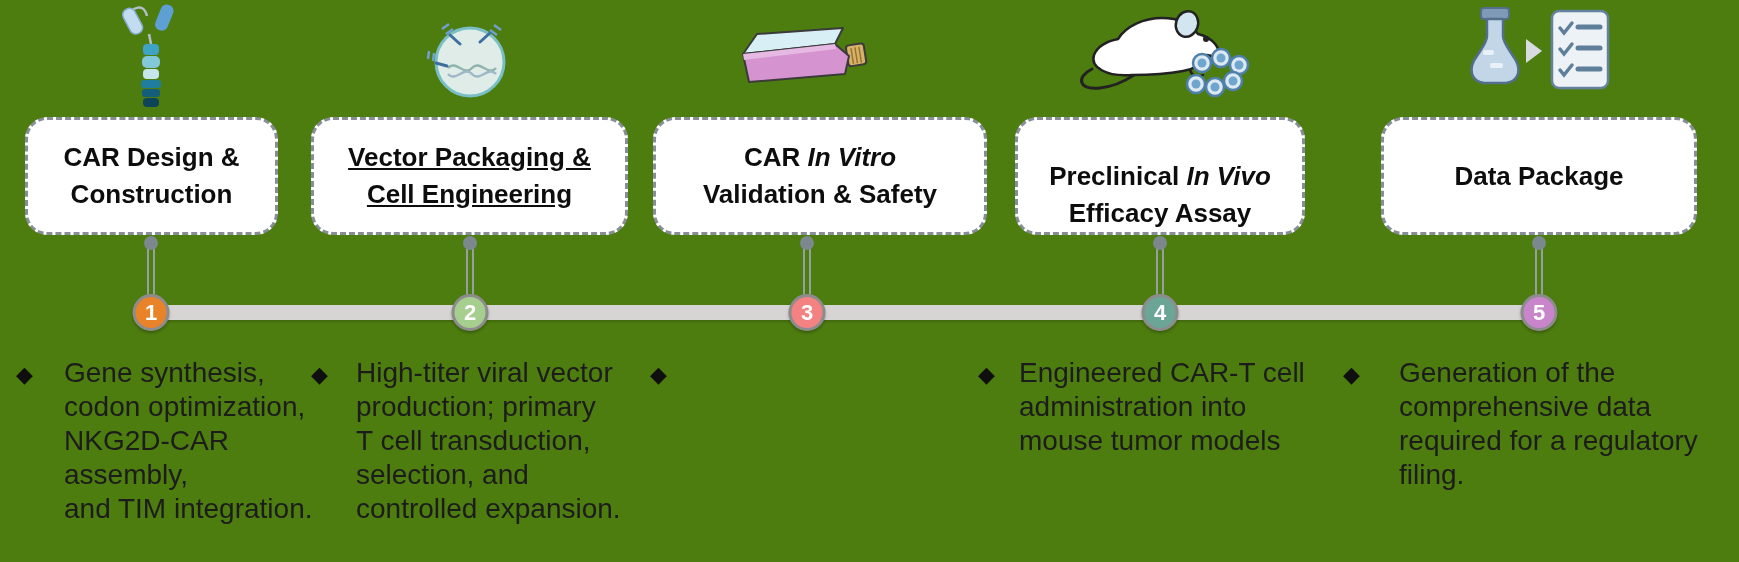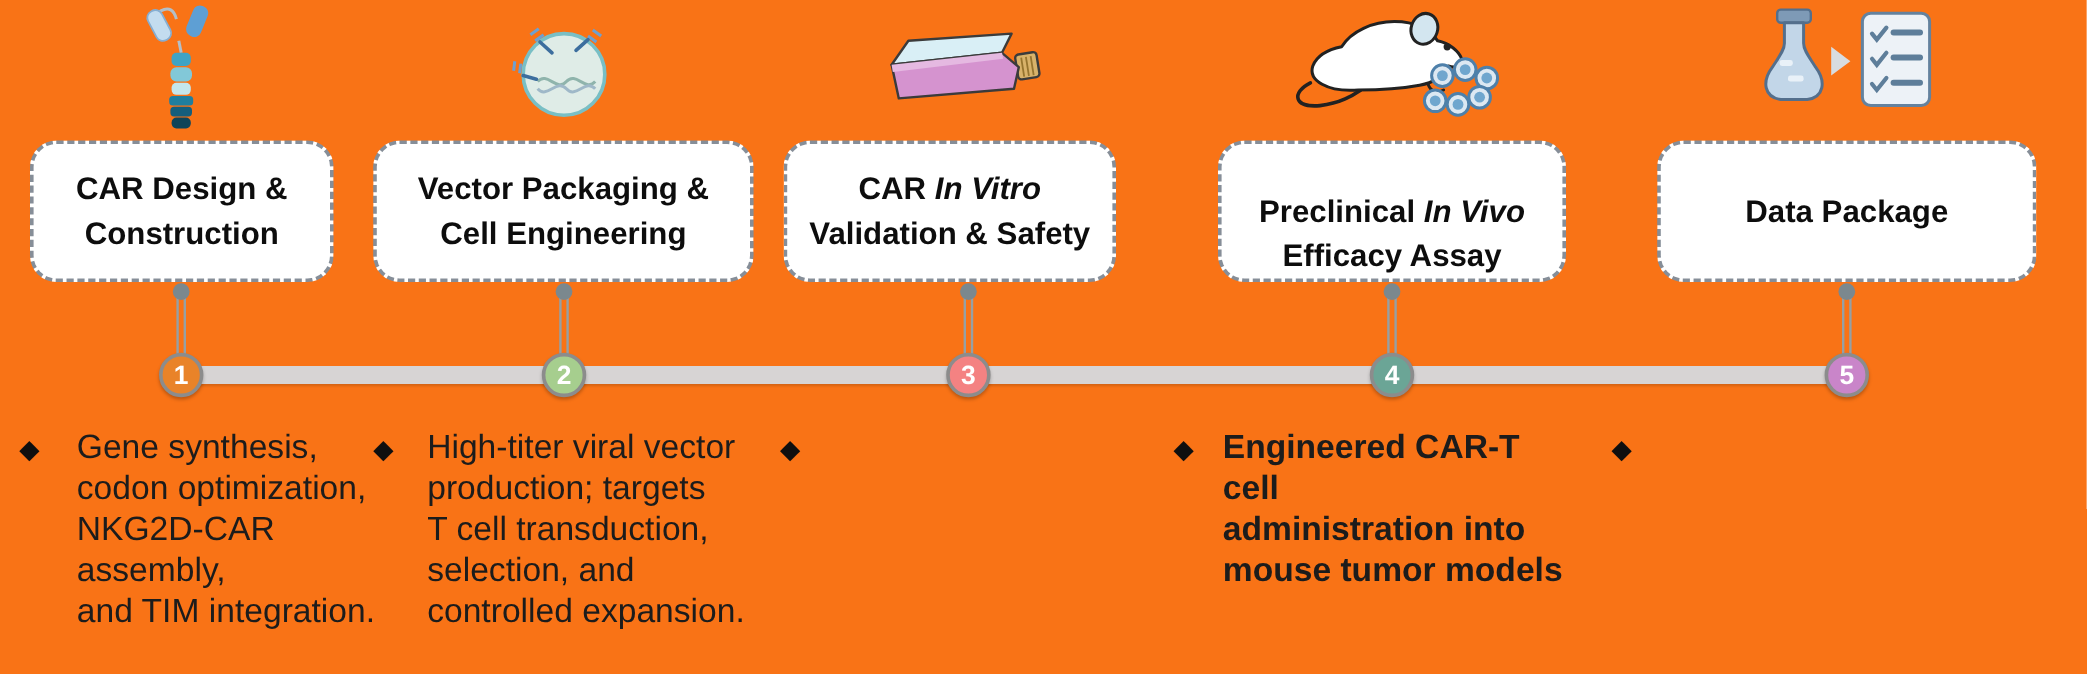--- a/index.html
+++ b/index.html
@@ -1,37 +1,37 @@
 <!DOCTYPE html>
 <html><head>
 <meta charset="utf-8">
 <style>
   html,body{margin:0;padding:0;background:#fff;}
   #stage{
-    position:relative;width:1739px;height:562px;overflow:hidden;background:#f97316;
+    position:relative;width:1739px;height:562px;overflow:hidden;background:#4d7c0f;
     font-family:"Liberation Sans",sans-serif;color:#1b1b1b;
   }
   
   .icon{position:absolute;transform:translateX(-50%);}
   #icon1{left:151px;top:2px;}
   #icon2{left:470px;top:13px;}
   #icon3{left:807px;top:22px;}
   #icon4{left:1162px;top:5px;}
   #icon5{left:1539px;top:6px;}
   
   .box{
     position:absolute;top:117px;height:118px;box-sizing:border-box;
     border:3px dashed #868e98;border-radius:22px;
     display:flex;align-items:center;justify-content:center;text-align:center;
     font-weight:700;font-size:26px;line-height:37px;color:#0d0d0d;
     background:#fff;
   }
   #box1{left:25px;width:253px;}
-  #box2{left:311px;width:317px;}
-  #box3{left:653px;width:277px;}
+  #box2{left:311px;width:317px;text-decoration:underline;}
+  #box3{left:653px;width:334px;}
   #box4{left:1015px;width:290px;align-items:flex-end;}
   #box5{left:1381px;width:316px;}
   
   .dot{
     position:absolute;top:236px;width:14px;height:14px;border-radius:50%;
     background:#7b888e;transform:translateX(-50%);z-index:3;
   }
   .vline{
     position:absolute;top:246px;height:52px;width:8px;box-sizing:border-box;
     border-left:2px solid #96a0a4;border-right:2px solid #96a0a4;
@@ -54,21 +54,21 @@
   
   .diamond{position:absolute;top:360px;font-size:22px;color:#0f0f0f;line-height:30px;}
   #d1{left:16px;} #d2{left:311px;} #d3{left:650px;} #d4{left:978px;} #d5{left:1343px;}
   .desc{
     position:absolute;top:356px;font-size:28px;line-height:34px;color:#1c1c1c;
     white-space:pre-line;
   }
   #t1{left:64px;width:280px;}
   #t2{left:356px;width:290px;}
   #t3{left:691px;width:275px;}
-  #t4{left:1019px;width:290px;font-weight:bold;}
+  #t4{left:1019px;width:290px;}
   #t5{left:1399px;width:310px;}
   .tl2:empty{display:none;}
 </style>
 </head>
 <body>
 
 <div id="stage">
 
   <div class="icon" id="icon1">
     <svg width="70" height="106" viewBox="0 0 70 106">
@@ -220,21 +220,25 @@
   <div class="diamond" id="d2">◆</div>
   <div class="diamond" id="d3">◆</div>
   <div class="diamond" id="d4">◆</div>
   <div class="diamond" id="d5">◆</div>
 
   <div class="desc" id="t1">Gene synthesis,
 codon optimization,
 NKG2D-CAR assembly,
 and TIM integration.</div>
   <div class="desc" id="t2">High-titer viral vector
-production; targets
+production; primary
 T cell transduction,
 selection, and
 controlled expansion.</div>
   <div class="desc" id="t4">Engineered CAR-T cell
 administration into
 mouse tumor models</div>
+  <div class="desc" id="t5">Generation of the
+comprehensive data
+required for a regulatory
+filing.</div>
 
 </div>
 
 </body></html>

